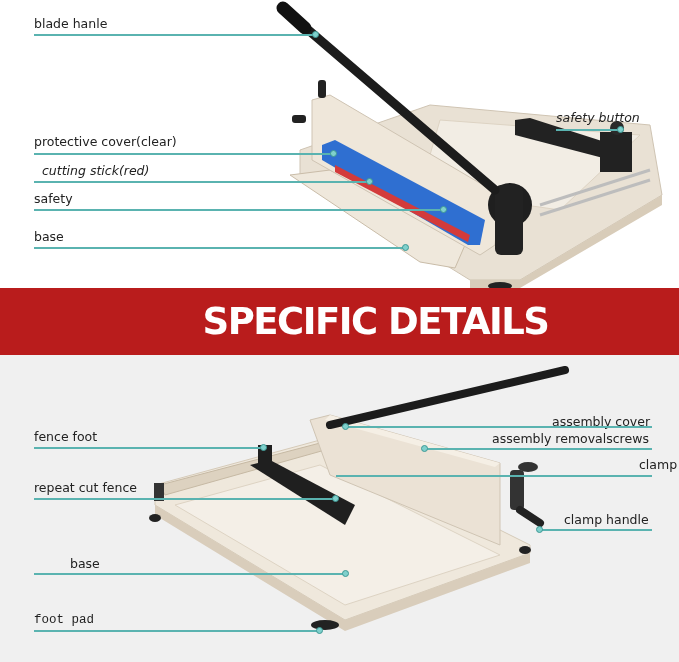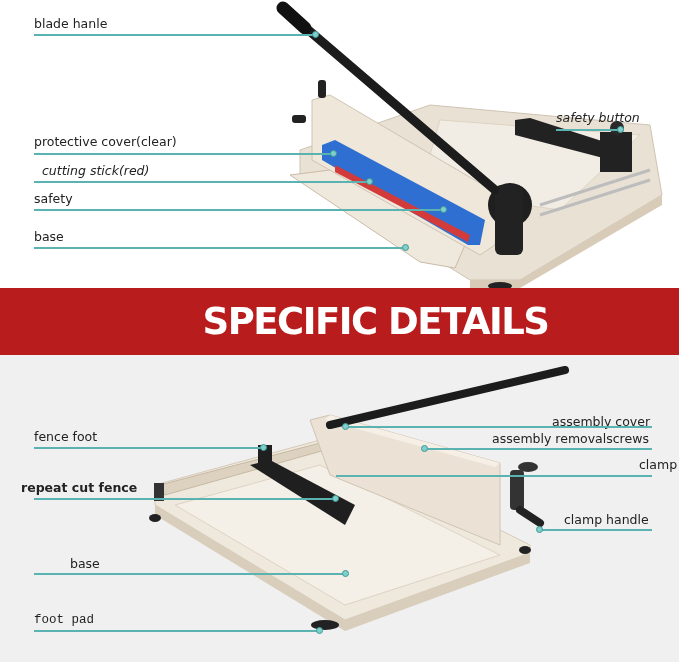--- a/index.html
+++ b/index.html
@@ -106,21 +106,21 @@
 
     <ellipse cx="325" cy="270" rx="14" ry="5" fill="#222"></ellipse>
     <ellipse cx="525" cy="195" rx="6" ry="4" fill="#222"></ellipse>
     <ellipse cx="155" cy="163" rx="6" ry="4" fill="#222"></ellipse>
   </svg>
 
   <div class="label" style="left:34px;top:74px;">fence foot</div>
   <div class="line" style="left:34px;top:92px;width:230px;"></div>
   <div class="dot" style="left:260px;top:89px;"></div>
 
-  <div class="label" style="left:21px;top:125px;font-weight:bold;">repeat cut fence</div>
+  <div class="label" style="left:34px;top:125px;">repeat cut fence</div>
   <div class="line" style="left:34px;top:143px;width:302px;"></div>
   <div class="dot" style="left:332px;top:140px;"></div>
 
   <div class="label" style="left:34px;top:201px;margin-left:36px;">base</div>
   <div class="line" style="left:34px;top:218px;width:312px;"></div>
   <div class="dot" style="left:342px;top:215px;"></div>
 
   <div class="label" style="left:34px;top:258px;font-family:Liberation Mono, monospace;">foot pad</div>
   <div class="line" style="left:34px;top:275px;width:286px;"></div>
   <div class="dot" style="left:316px;top:272px;"></div>

